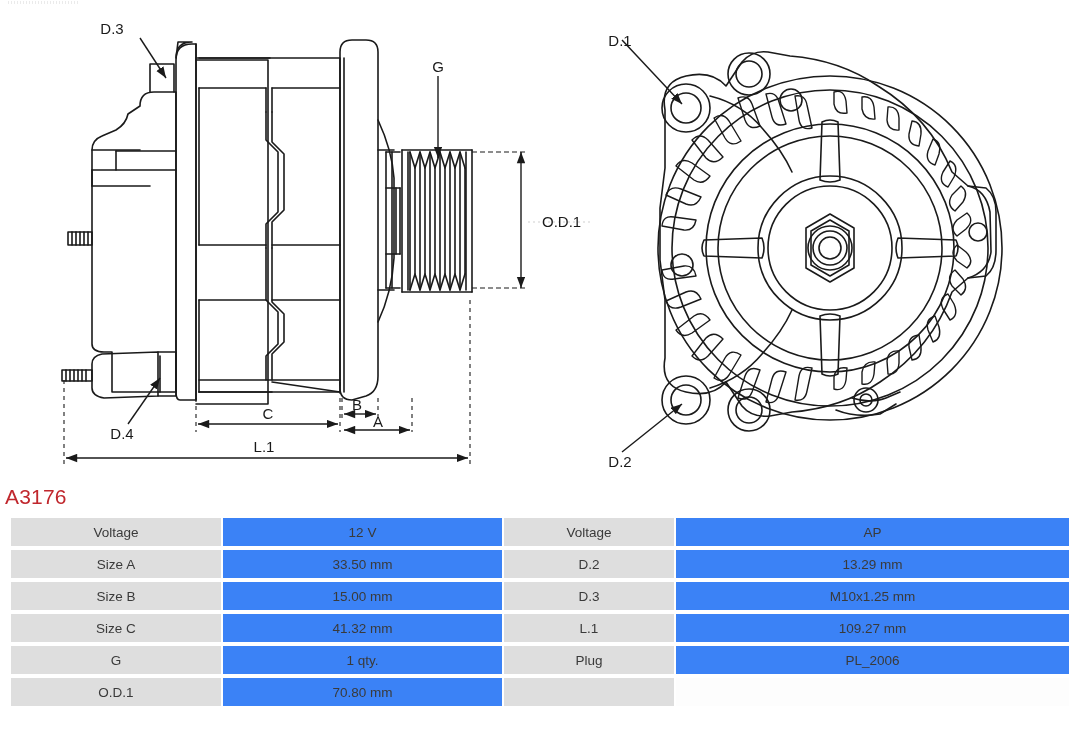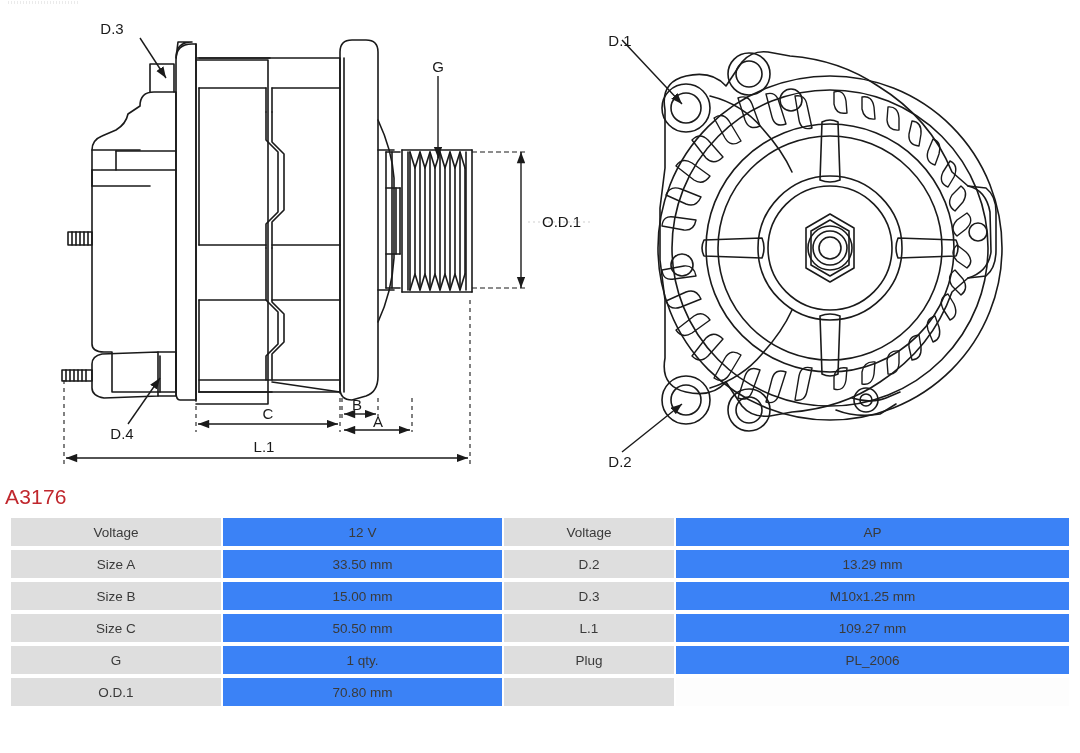--- a/index.html
+++ b/index.html
@@ -390,21 +390,21 @@
           <td class="v">13.29 mm</td>
         </tr>
         <tr>
           <td class="k">Size B</td>
           <td class="v">15.00 mm</td>
           <td class="k">D.3</td>
           <td class="v">M10x1.25 mm</td>
         </tr>
         <tr>
           <td class="k">Size C</td>
-          <td class="v">50.50 mm</td>
+          <td class="v">41.32 mm</td>
           <td class="k">L.1</td>
           <td class="v">109.27 mm</td>
         </tr>
         <tr>
           <td class="k">G</td>
           <td class="v">1 qty.</td>
           <td class="k">Plug</td>
           <td class="v">PL_2006</td>
         </tr>
         <tr>

